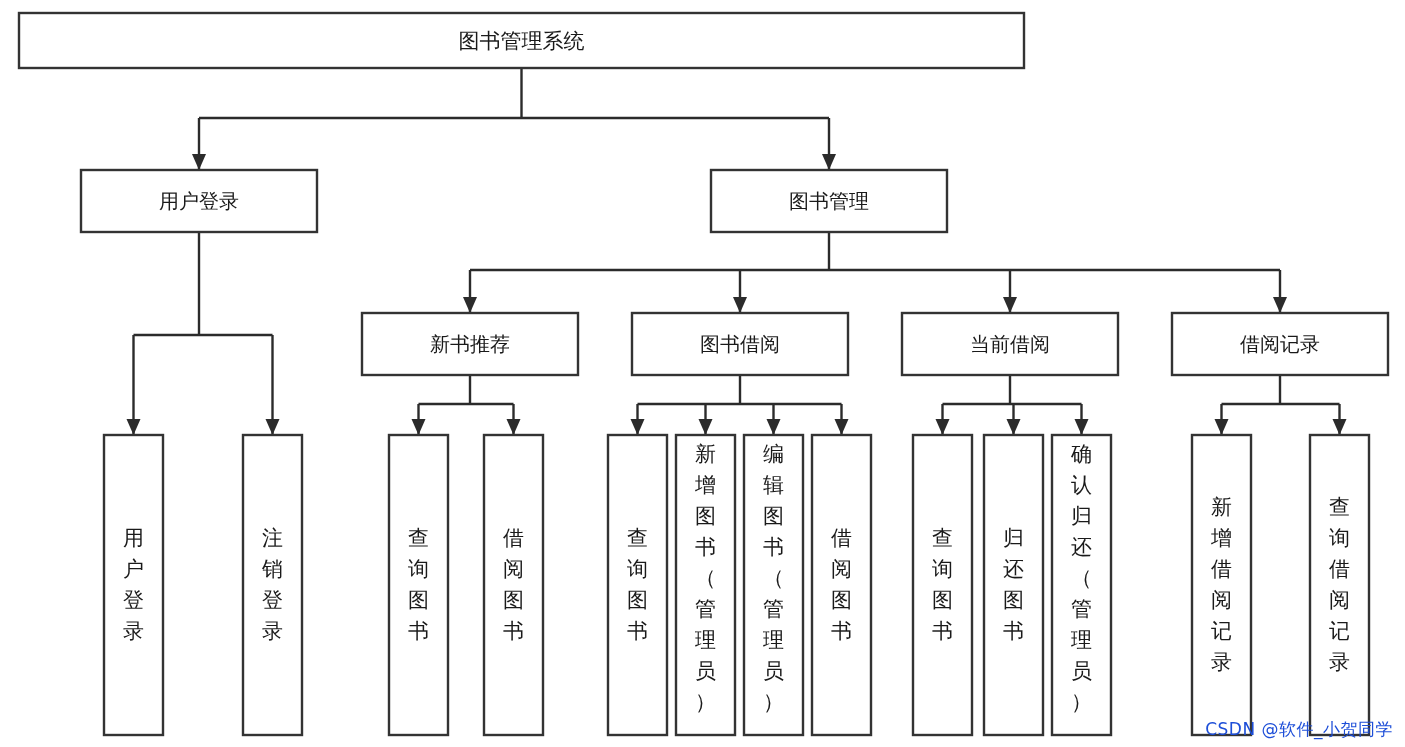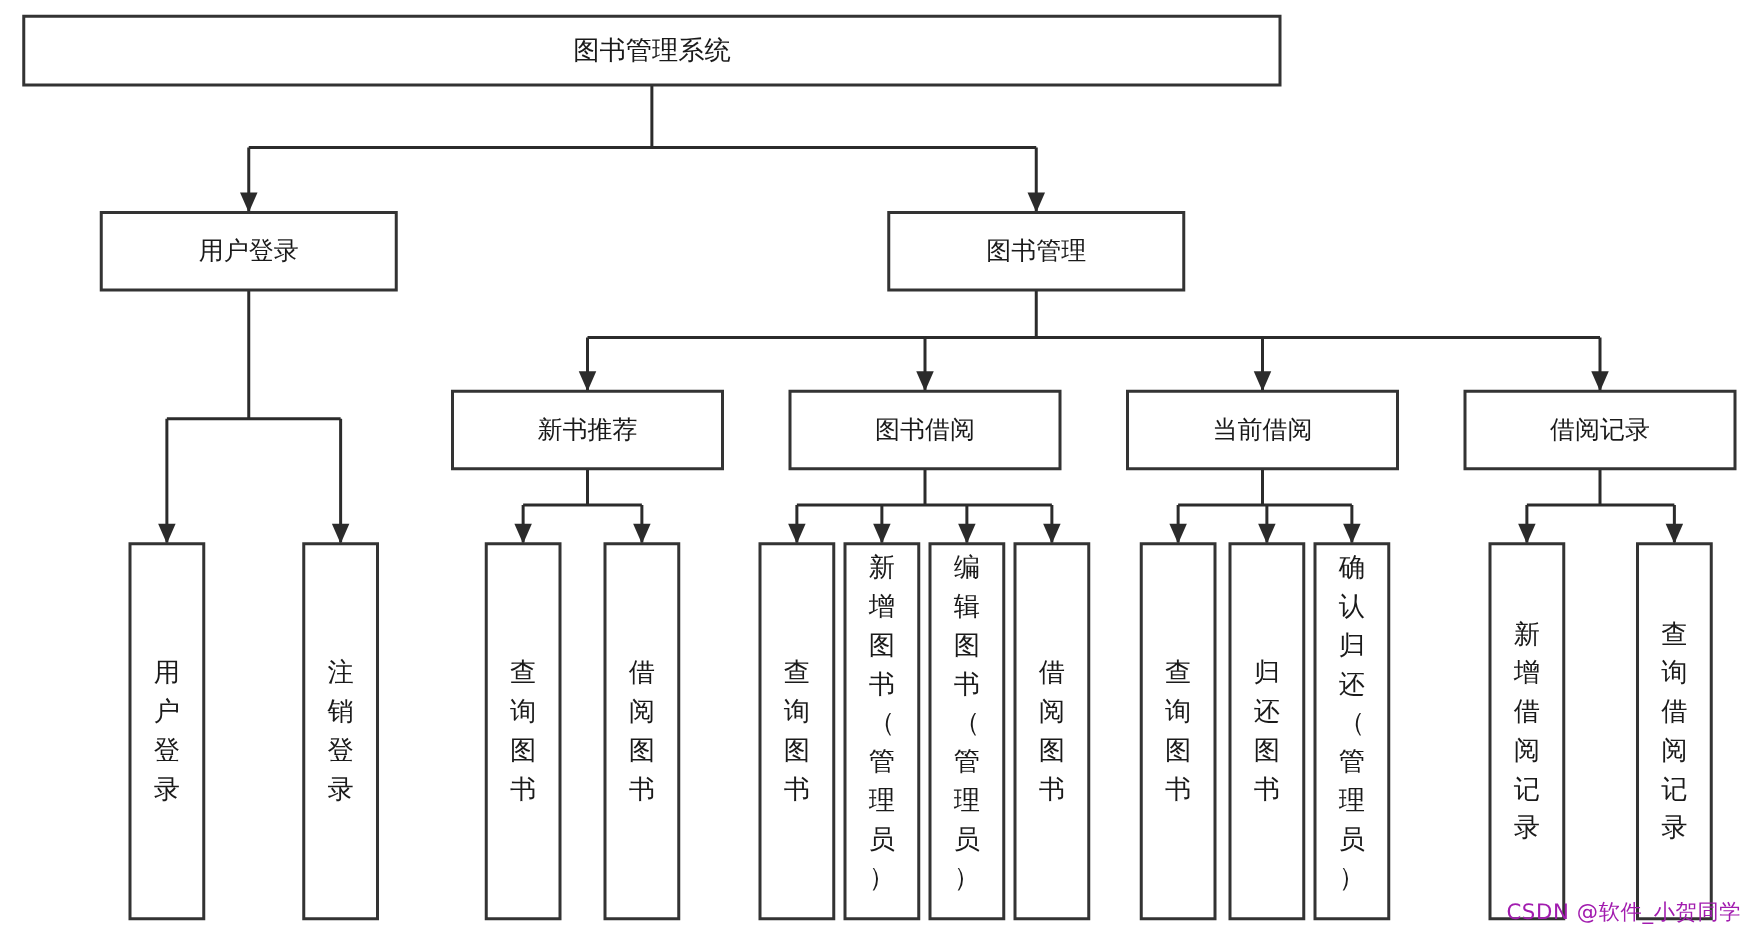--- a/index.html
+++ b/index.html
@@ -39,21 +39,21 @@
     stroke-linecap:butt;
   }
   .arrow-head{fill:#2b2b2b;stroke:none;}
 
   .watermark{
     position:absolute;
     right:12px;
     bottom:6px;
     font-family:"DejaVu Sans","Liberation Sans",sans-serif;
     font-size:17px;
-    color:#a21caf;
+    color:#1d4ed8;
     letter-spacing:0.5px;
     white-space:nowrap;
     user-select:none;
   }
 </style>
 </head>
 <body>
 
 <div id="diagram-root">
   <svg id="tree-svg" viewBox="0 0 1405 747">

